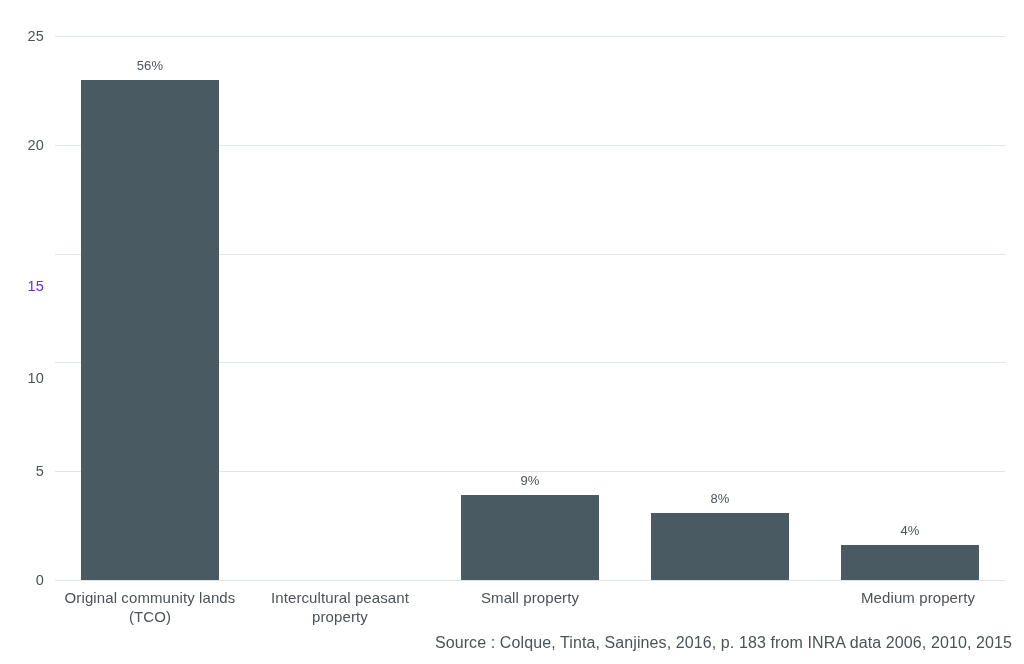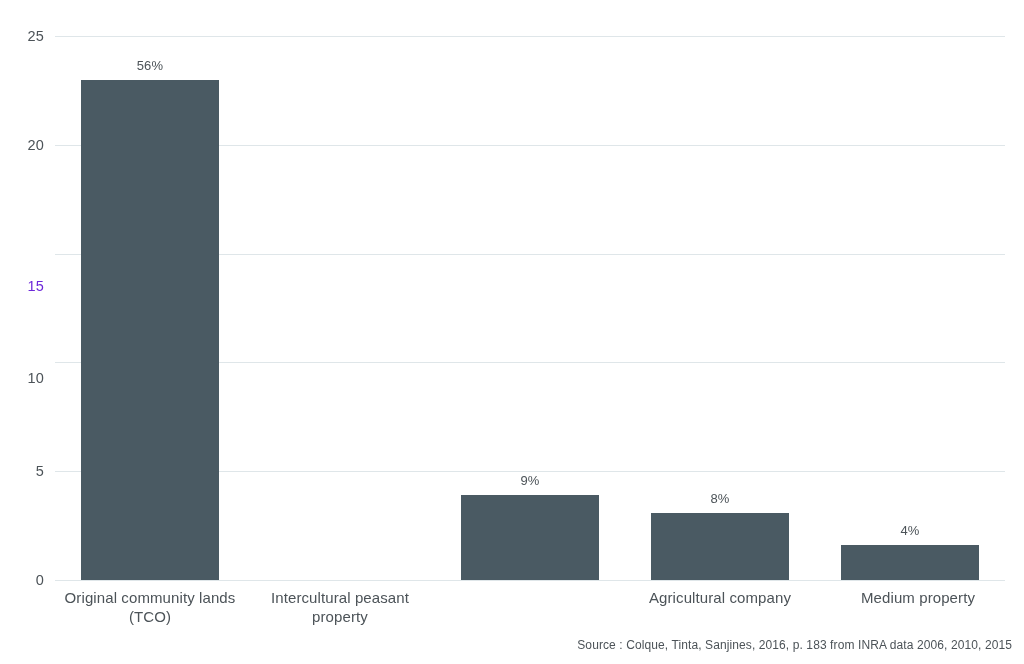--- a/index.html
+++ b/index.html
@@ -102,21 +102,21 @@
     line-height: 19px;
     color: #4c5358;
     letter-spacing: 0.1px;
   }
 
   
   .source-note {
     position: absolute;
     right: 12px;
     bottom: 12px;
-    font-size: 12px;
+    font-size: 16px;
     color: #4c5358;
     letter-spacing: 0.1px;
     white-space: nowrap;
   }
 </style>
 </head>
 <body>
 
 <div id="chart-root">
 
@@ -153,19 +153,19 @@
       </div>
       <div class="bar-group" style="left: 786px; width: 138px;">
         <div class="bar" style="height: 34.816px; background: rgb(74, 90, 99);"></div>
         <div class="bar-value" style="bottom: 41.816px; color: rgb(76, 83, 88);">4%</div>
       </div>
     </div>
 
   <div class="x-labels" id="xlabels">
       <div class="x-label" style="left: 0px; width: 190px; color: rgb(76, 83, 88);">Original community lands (TCO)</div>
       <div class="x-label" style="left: 190px; width: 190px; color: rgb(76, 83, 88);">Intercultural peasant property</div>
-      <div class="x-label" style="left: 570px; width: 190px; color: rgb(76, 83, 88);">Agricultural company</div>
+      <div class="x-label" style="left: 380px; width: 190px; color: rgb(76, 83, 88);">Small property</div>
       <div class="x-label" style="left: 768px; width: 190px; color: rgb(76, 83, 88);">Medium property</div>
     </div>
 
   <div class="source-note">Source : Colque, Tinta, Sanjines, 2016, p. 183 from INRA data 2006, 2010,  2015</div>
 
 </div>
 
 </body></html>

